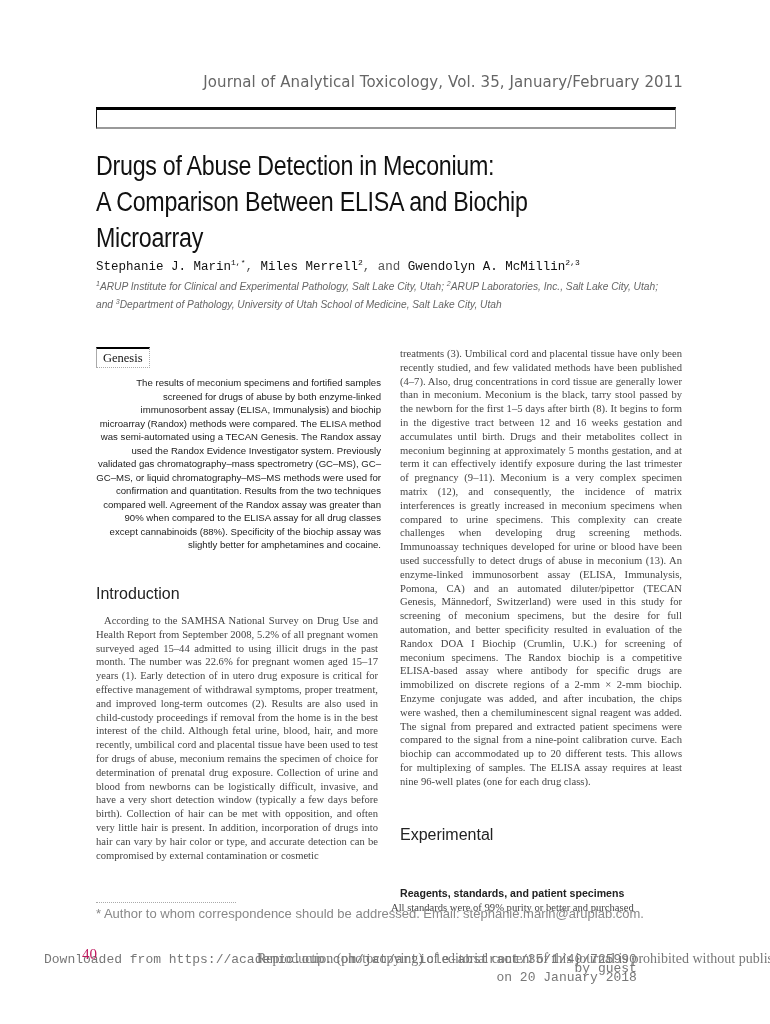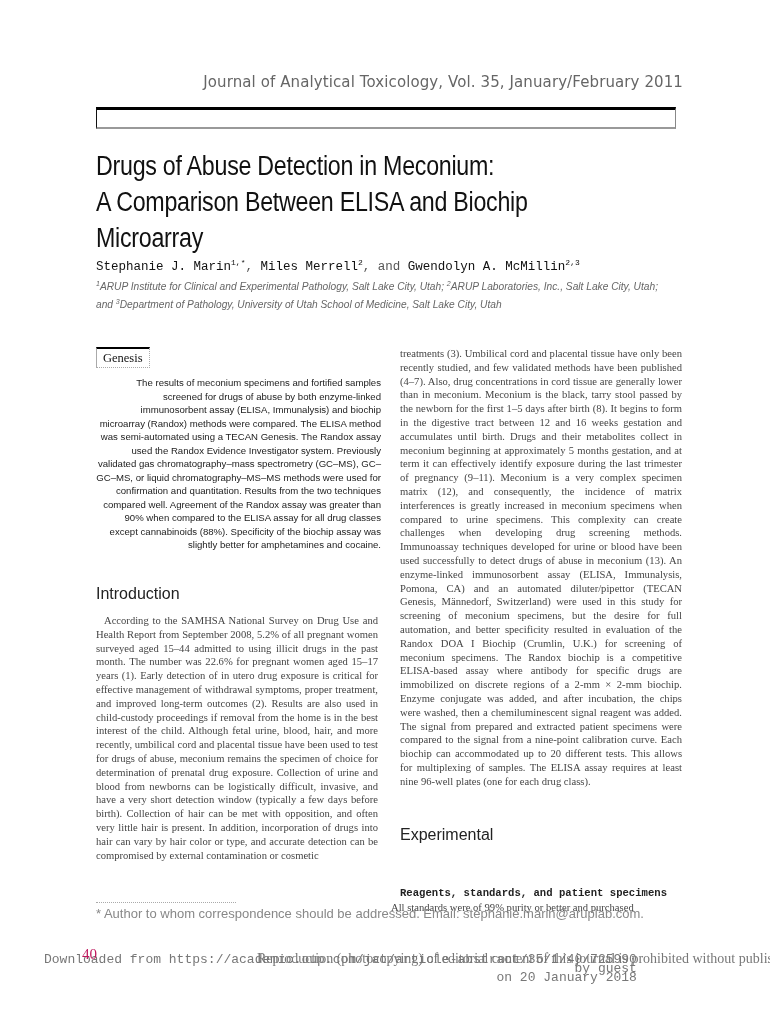--- a/index.html
+++ b/index.html
@@ -27,21 +27,21 @@
                    font-family: "Liberation Sans", sans-serif; text-align: right; }
 
   .sec-head { position: absolute; font-size: 16px; color: #222; font-family: "Liberation Sans", sans-serif; }
   .body-col { position: absolute; width: 282px; font-size: 10.6px; line-height: 13.8px; color: #444; text-align: justify;
               font-family: "Liberation Serif", serif; }
   .indent { text-indent: 8px; }
 
   .footnote-rule { position: absolute; left: 96px; top: 902px; width: 140px; border-top: 1px dotted #aaa; }
   .footnote { position: absolute; left: 96px; top: 906px; font-size: 13px; color: #888; font-family: "Liberation Sans", sans-serif; }
 
-  .subhead { position: absolute; left: 400px; top: 887px; font-size: 10.6px; font-weight: bold; color: #222; font-family: Liberation Mono, monospace; }
+  .subhead { position: absolute; left: 400px; top: 887px; font-size: 10.6px; font-weight: bold; color: #222; font-family: Liberation Sans, sans-serif; }
 
   .dl-note { position: absolute; left: 44px; top: 955px; font-size: 13px; line-height: 9px; color: #777; white-space: pre; text-align: right; }
   .page-num { position: absolute; left: 66px; top: 946px; font-size: 15px; color: #be185d; font-family: Liberation Serif, serif; margin-left: 16px; }
   .repro { position: absolute; left: 257px; top: 951px; font-size: 14px; color: #777; font-family: "Liberation Serif", serif; white-space: nowrap; }
 </style>
 </head>
 <body>
 
 <div class="running-head sans">Journal of Analytical Toxicology, Vol. 35, January/February 2011</div>
 <div class="top-box"></div>

